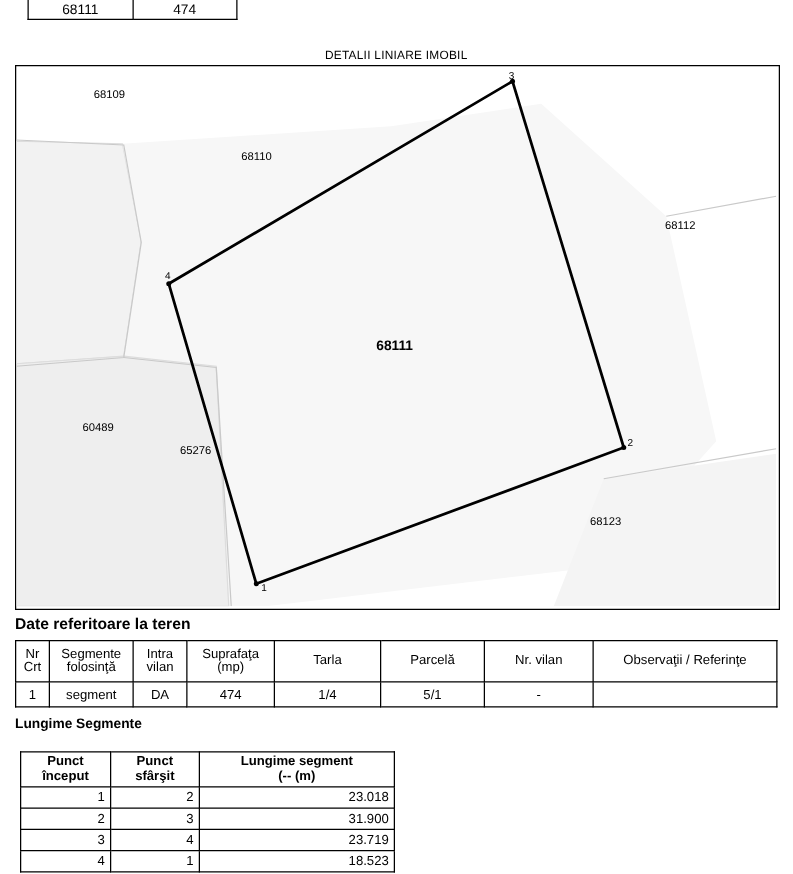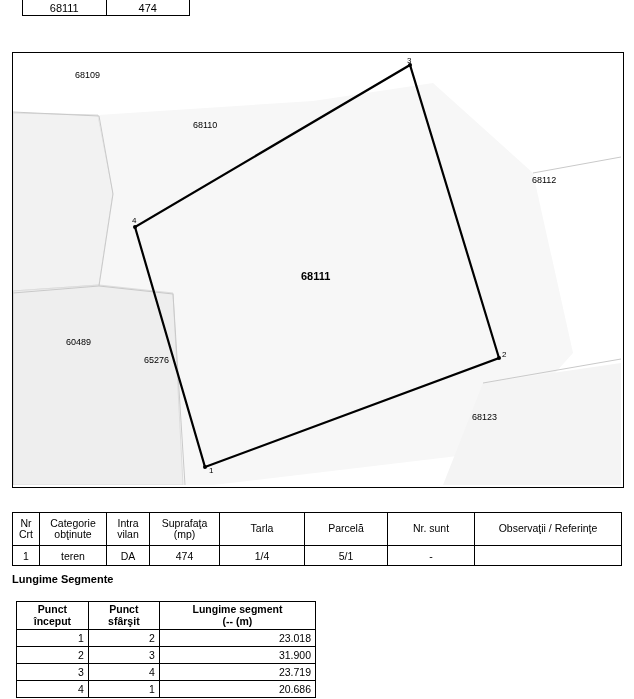--- a/index.html
+++ b/index.html
@@ -169,20 +169,21 @@
   <table class="top-table">
     <tbody>
         <tr>
       <td class="c1">68111</td>
       <td class="c2">474</td>
     </tr>
   </tbody>
     </table>
 
 
+  <div class="map-title">DETALII LINIARE IMOBIL</div>
 
   <div class="map-box">
     <svg width="608" height="432" viewBox="0 0 608 432">
 
       <g>
         <path d="M0 60 L85 62 L100 140 L86 232 L0 238 Z" fill="#f2f2f2" stroke="#dddddd" stroke-width="1"></path>
         <path d="M85 62 L300 48 L420 30 L520 120 L560 300 L470 400 L200 432 L60 432 L86 232 L100 140 Z" fill="#f7f7f7" stroke="none"></path>
         <path d="M0 238 L86 232 L160 240 L170 432 L0 432 Z" fill="#eeeeee" stroke="#dddddd" stroke-width="1"></path>
         <path d="M470 330 L608 310 L608 432 L430 432 Z" fill="#f4f4f4" stroke="none"></path>
       </g>
@@ -215,38 +216,39 @@
       <text class="map-label" x="53" y="292">60489</text>
       <text class="map-label" x="131" y="310">65276</text>
       <text class="map-label" x="459" y="367">68123</text>
 
       <text class="map-label-bold" x="288" y="227">68111</text>
     </svg>
   </div>
 
   <div class="right-edge"></div>
 
+  <div class="sect-title" id="teren-title">Date referitoare la teren</div>
 
   <table class="teren-table">
     <tbody>
         <tr class="head">
       <th class="col-nr">
         <span>Nr Crt</span>
       </th>
-      <th class="col-cat">Categorie obţinute</th>
+      <th class="col-cat">Segmente folosinţă</th>
       <th class="col-intra">Intra vilan</th>
       <th class="col-supr">Suprafaţa (mp)</th>
       <th class="col-tarla">Tarla</th>
       <th class="col-parcela">Parcelă</th>
-      <th class="col-topo">Nr. sunt</th>
+      <th class="col-topo">Nr. vilan</th>
       <th class="col-obs">Observaţii / Referinţe</th>
     </tr>
     <tr class="body">
       <td>1</td>
-      <td>teren</td>
+      <td>segment</td>
       <td>DA</td>
       <td>474</td>
       <td>1/4</td>
       <td>5/1</td>
       <td>-</td>
       <td></td>
     </tr>
   </tbody>
     </table>
 
@@ -279,18 +281,18 @@
       <td class="num">31.900</td>
     </tr>
     <tr>
       <td class="num">3</td>
       <td class="num">4</td>
       <td class="num">23.719</td>
     </tr>
     <tr>
       <td class="num">4</td>
       <td class="num">1</td>
-      <td class="num">20.686</td>
+      <td class="num">18.523</td>
     </tr>
   </tbody>
     </table>
 
 </div>
 
 </body></html>

